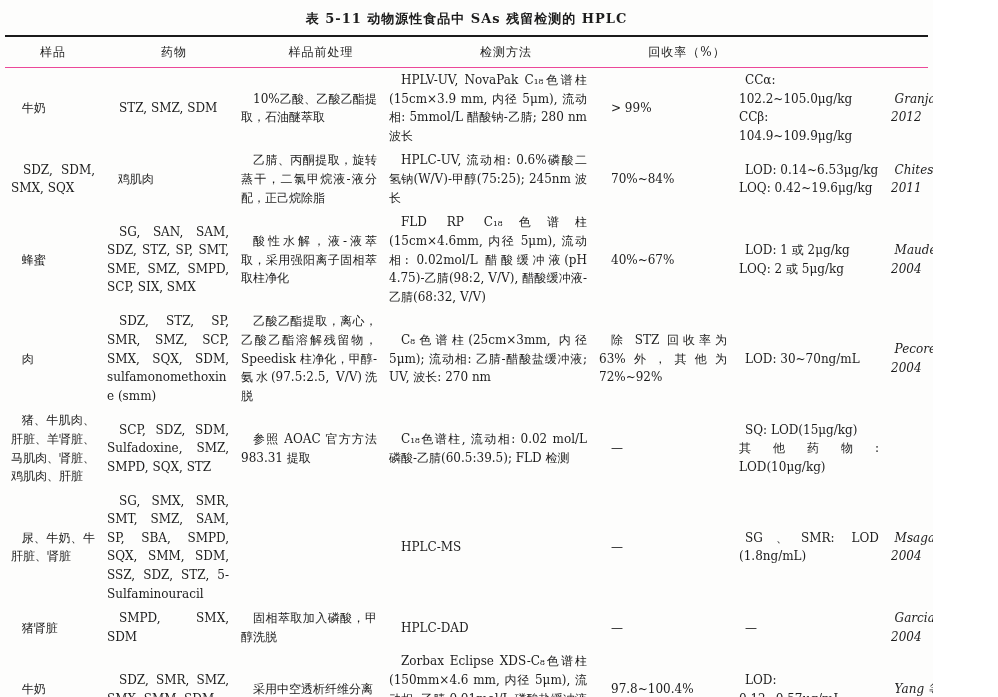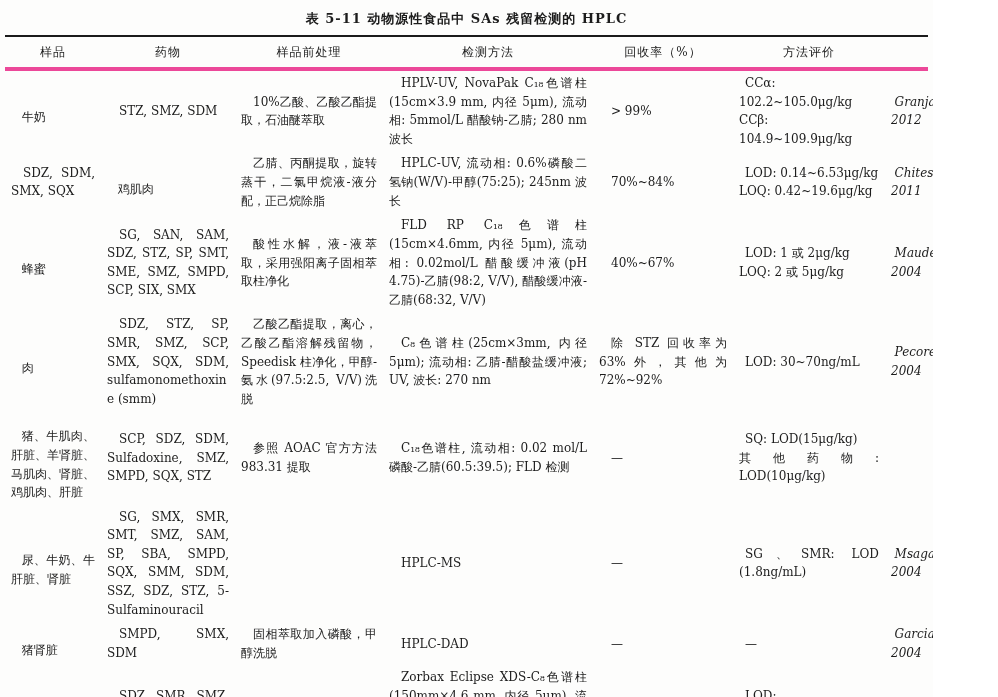--- a/index.html
+++ b/index.html
@@ -19,41 +19,41 @@
     height:32px;display:flex;align-items:center;justify-content:center;
     font-weight:bold;font-size:13px;letter-spacing:1px;padding-top:3px;
   }
   .table{
     border-top:2px solid #1b1b1b;
     border-bottom:2px solid #1b1b1b;
     background:#fdfdfc;
   }
   .thead{
     display:grid;grid-template-columns:var(--cols);
-    border-bottom:4px solid #ec4899;min-height:30px;
+    border-bottom:1px solid #ec4899;min-height:30px;gap:6px;
   }
   .hcell{
     display:flex;align-items:center;justify-content:center;
     font-size:12px;padding:2px 4px;box-sizing:border-box;letter-spacing:1px;
   }
   .trow{display:grid;grid-template-columns:var(--cols);}
   .cell{
     display:flex;align-items:center;
     padding:3px 6px;box-sizing:border-box;
     font-size:12px;line-height:1.55;
   }
   .ct{
     width:100%;
     text-align:justify;
     text-indent:1em;
     white-space:pre-line;
     word-break:break-word;
   }
   
-  .c0 .ct{text-indent:0.9em;margin-top:13px;}
+  .c0 .ct{text-indent:0.9em;}
   .c4 .ct{text-indent:1em;}
   .c5 .ct{text-indent:0.5em;}
   .c6 .ct{text-indent:0.3em;text-align:left;font-style:italic;}
   
   .trow:nth-child(1){min-height:60px;}
   .trow:nth-child(2){min-height:62px;}
   .trow:nth-child(3){min-height:81px;}
   .trow:nth-child(4){min-height:82px;}
   .trow:nth-child(5){min-height:75px;}
   .trow:nth-child(6){min-height:93px;}
@@ -66,21 +66,20 @@
 
 <div class="page">
   <div class="title">表 5-11  动物源性食品中 SAs 残留检测的 HPLC</div>
   <div class="table">
     <div class="thead" id="thead">
         <div class="hcell c0">样品</div>
         <div class="hcell c1">药物</div>
         <div class="hcell c2">样品前处理</div>
         <div class="hcell c3">检测方法</div>
         <div class="hcell c4">回收率（%）</div>
-        <div class="hcell c5">方法评价</div>
       </div>
     <div id="tbody">
         <div class="trow">
           <div class="cell c0">
             <div class="ct">牛奶</div>
           </div>
           <div class="cell c1">
             <div class="ct">STZ, SMZ, SDM</div>
           </div>
           <div class="cell c2">

